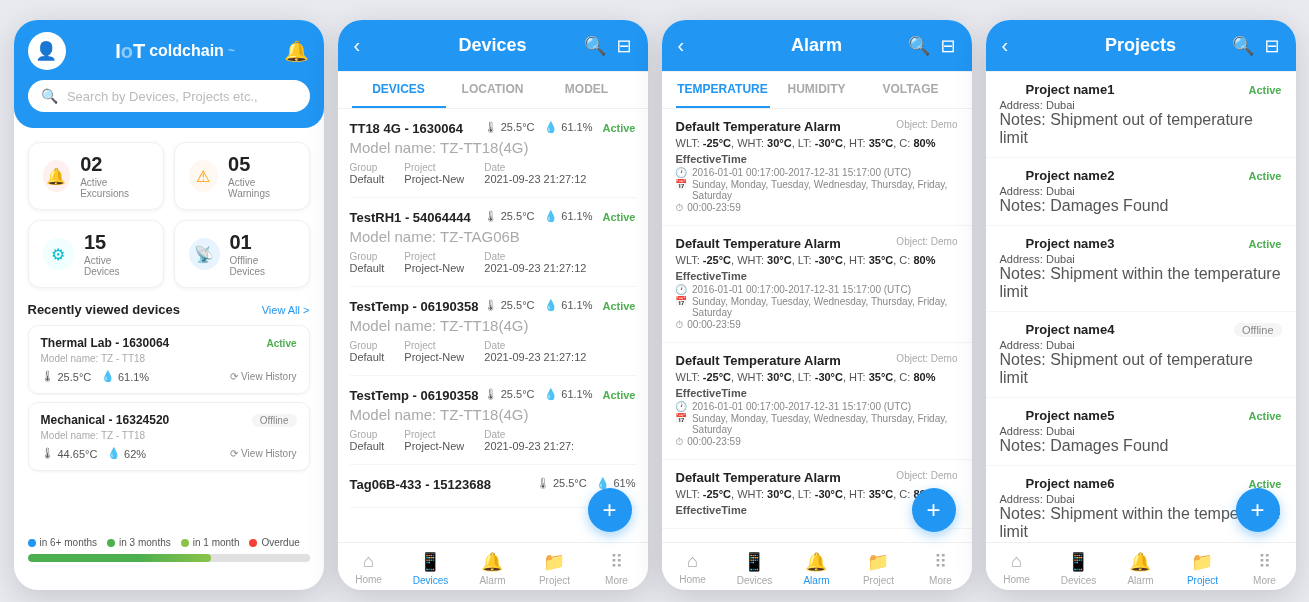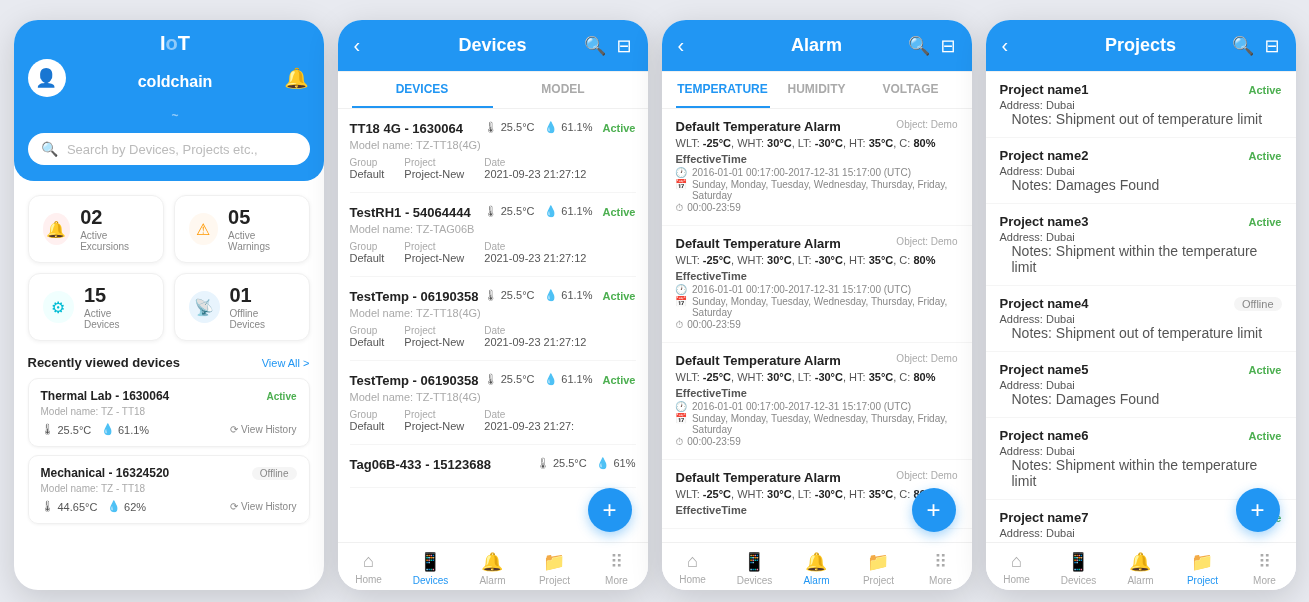--- a/index.html
+++ b/index.html
@@ -42,22 +42,22 @@
       margin-bottom: 10px;
     }
     .dash-avatar {
       width: 38px; height: 38px;
       border-radius: 50%;
       background: #fff;
       display: flex; align-items: center; justify-content: center;
       font-size: 18px;
     }
     .dash-logo {
-      display: flex; align-items: center; gap: 18px;
-      color: #fff; font-size: 20px; font-weight: 700; flex-direction: column;
+      display: flex; align-items: center; gap: 4px;
+      color: #fff; font-size: 20px; font-weight: 700;
     }
     .dash-bell {
       color: #fff; font-size: 20px;
     }
     .dash-search {
       background: #fff;
       border-radius: 20px;
       padding: 8px 14px;
       display: flex;
       align-items: center;
@@ -168,21 +168,21 @@
     .tab-item.active { color: #2196F3; border-bottom: 2px solid #2196F3; }
 
     .device-list { overflow-y: auto; flex: 1; padding: 0 12px; }
     .device-list-item {
       border-bottom: 1px solid #f5f5f5;
       padding: 12px 0;
     }
     .dli-top { display: flex; justify-content: space-between; align-items: flex-start; margin-bottom: 3px; }
     .dli-name { font-size: 13px; font-weight: 700; color: #222; }
     .dli-metrics { display: flex; gap: 10px; align-items: center; }
-    .dli-model { font-size: 11px; color: #aaa; margin-bottom: 6px; }
+    .dli-model { font-size: 15px; color: #aaa; margin-bottom: 6px; }
     .dli-meta { display: flex; gap: 20px; }
     .dli-meta-group { display: flex; flex-direction: column; }
     .dli-meta-label { font-size: 10px; color: #aaa; }
     .dli-meta-value { font-size: 11px; color: #555; }
 
     
     .bottom-nav {
       display: flex;
       border-top: 1px solid #f0f0f0;
       padding: 8px 0 4px;
@@ -222,26 +222,26 @@
     .alarm-params b { color: #222; }
     .alarm-effective { font-size: 11px; font-weight: 700; color: #555; margin: 4px 0 2px; }
     .alarm-meta { font-size: 10px; color: #888; display: flex; align-items: flex-start; gap: 4px; margin: 1px 0; }
     .alarm-meta-icon { font-size: 10px; }
 
     
     .project-item {
       border-bottom: 1px solid #f5f5f5;
       padding: 10px 14px;
     }
-    .project-top { display: flex; justify-content: space-between; align-items: center; margin-bottom: 2px; }
+    .project-top { display: flex; justify-content: space-between; align-items: center; margin-bottom: 2px; margin-left: 26px; }
     .project-name { font-size: 13px; font-weight: 700; color: #222; }
     .project-active { font-size: 11px; color: #4CAF50; font-weight: 600; }
     .project-offline { font-size: 11px; color: #888; background: #f5f5f5; border-radius: 10px; padding: 1px 8px; }
     .project-detail { font-size: 11px; color: #555; }
-    .project-notes { font-size: 14px; color: #555; margin-left: 12px; }
+    .project-notes { font-size: 16px; color: #555; }
   </style>
 </head>
 <body>
 
 <div class="screens-container">
 
   <div class="phone-screen">
     <div class="dash-header">
       <div class="dash-top">
         <div class="dash-avatar">👤</div>
@@ -356,20 +356,21 @@
       <span class="header-back-white">‹</span>
       <span class="app-header-title">Devices</span>
       <div class="header-icons">
         <span class="header-icon-white">🔍</span>
         <span class="header-icon-white">⊟</span>
       </div>
     </div>
 
     <div class="tab-bar">
       <div class="tab-item active">DEVICES</div>
+      <div class="tab-item">LOCATION</div>
       <div class="tab-item">MODEL</div>
     </div>
 
     <div class="device-list">
 
       <div class="device-list-item">
         <div class="dli-top">
           <span class="dli-name">TT18 4G - 1630064</span>
           <div class="dli-metrics">
             <span style="font-size:11px;color:#555;">🌡 25.5°C</span>

